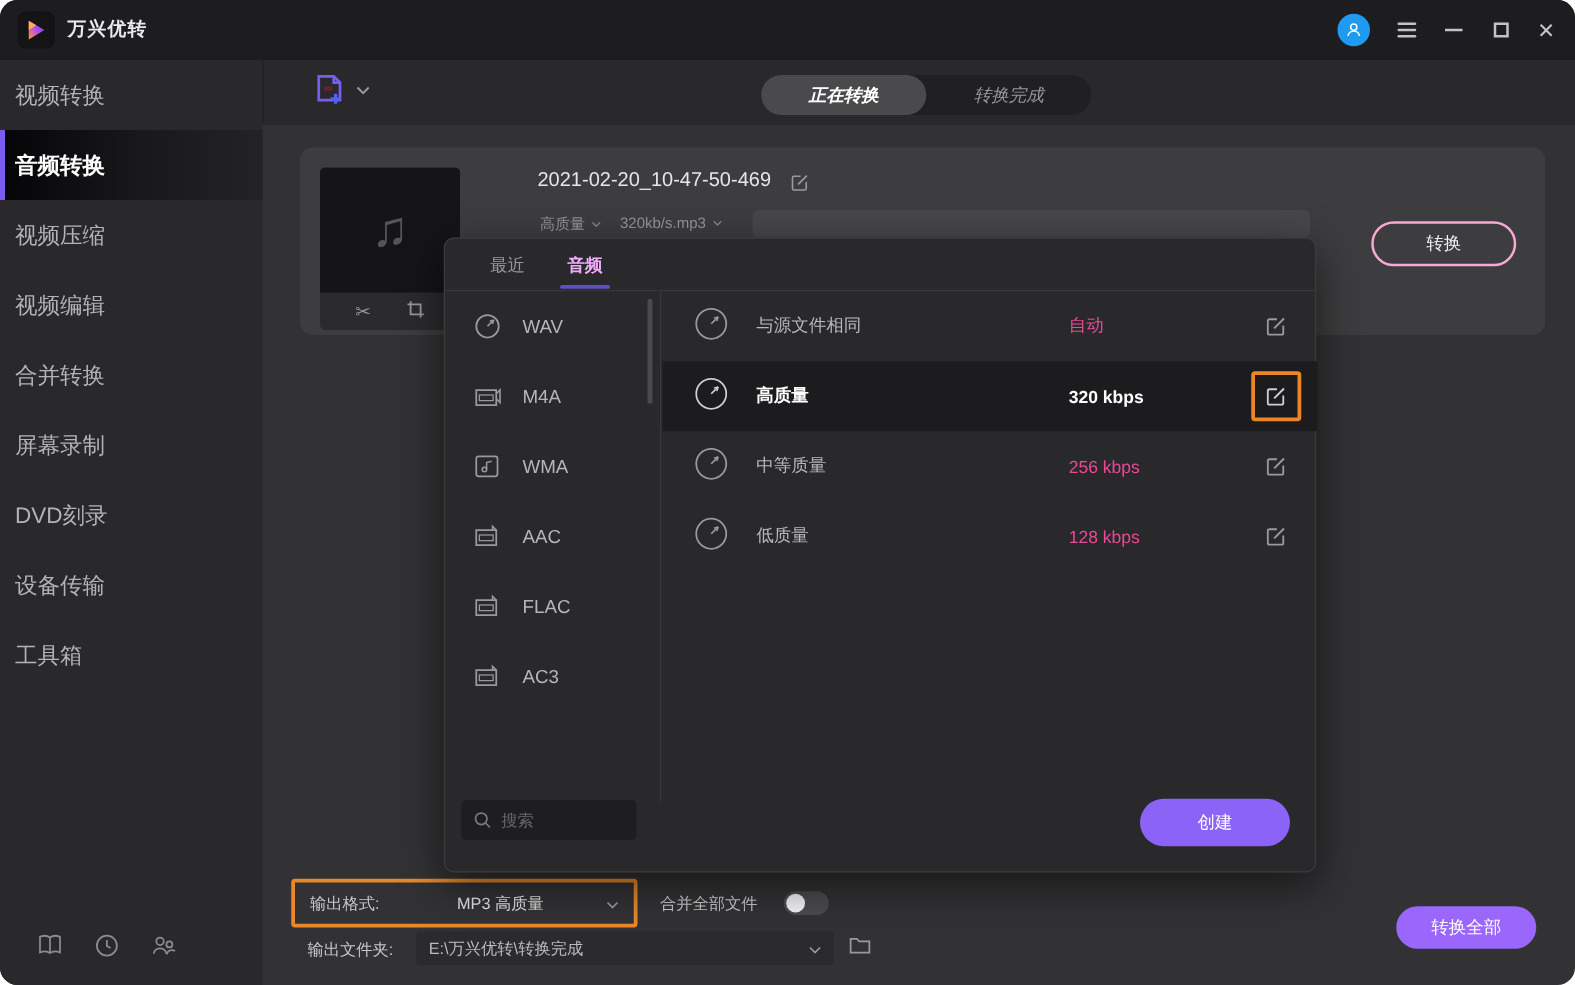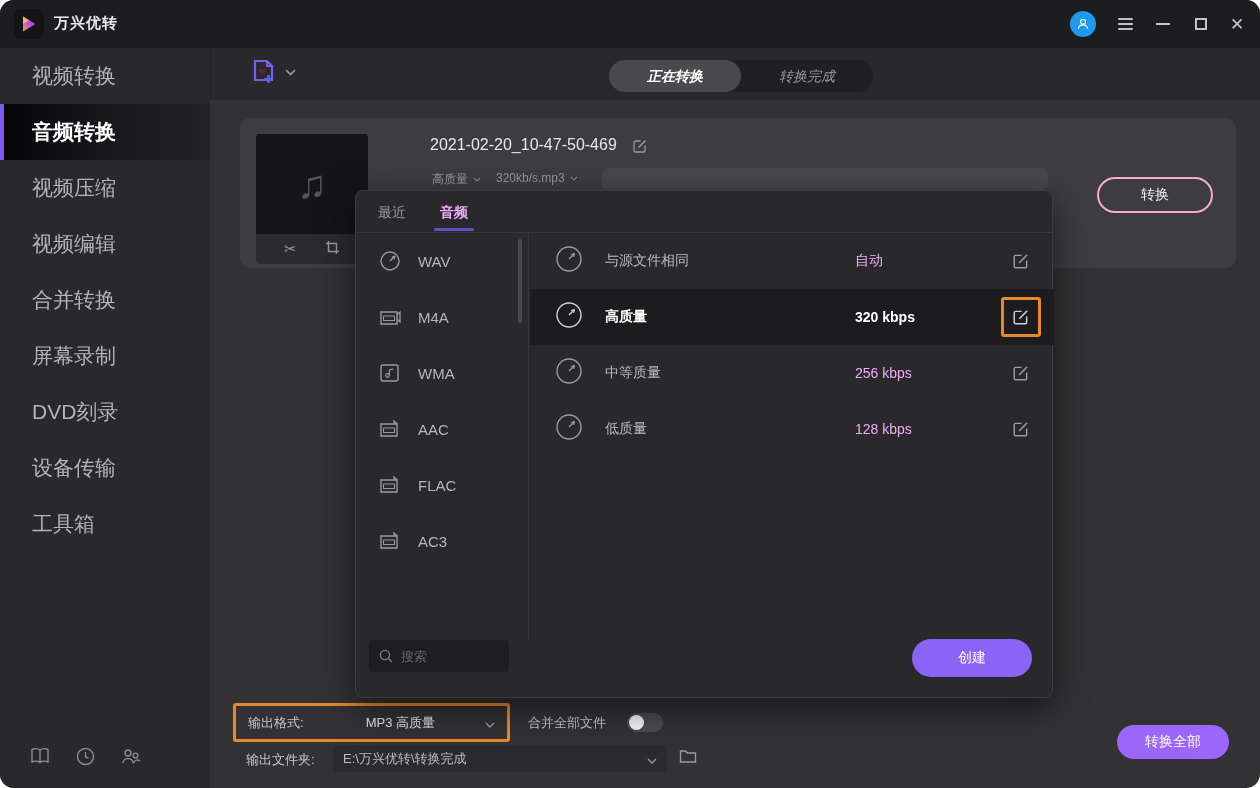--- a/index.html
+++ b/index.html
@@ -17,21 +17,21 @@
   .hamb, .hamb::before, .hamb::after { width:15px; height:2px; background:#c3c3c5; border-radius:1px; }
   .hamb { position:relative; } 
   .hamb::before, .hamb::after { content:""; position:absolute; left:0; }
   .hamb::before { top:-5px; } .hamb::after { top:5px; }
   .minline { width:14px; height:2px; background:#c3c3c5; }
   .maxbox { width:12px; height:12px; border:2px solid #c3c3c5; }
   .closex { font-size:17px; line-height:1; color:#c3c3c5; }
 
   
   .sidebar { position:absolute; left:0; top:48px; width:210px; height:740px; background:#29292b; z-index:2; }
-  .snav { height:56px; line-height:56px; padding-left:32px; font-size:21px; color:#b3b3b5; cursor:pointer; position:relative; }
+  .snav { height:56px; line-height:56px; padding-left:12px; font-size:18px; color:#b3b3b5; cursor:pointer; position:relative; }
   .snav.active { background:linear-gradient(90deg,#050507 0%,#19191b 55%,#232325 100%); color:#ffffff; font-weight:bold; }
   .snav.active::before { content:""; position:absolute; left:0; top:0; width:4px; height:56px; background:#7c5cf0; }
   .side-icons { position:absolute; left:0; bottom:22px; width:210px; display:flex; gap:26px; padding-left:30px; }
   .side-icons svg { display:block; }
 
   
   .band { position:absolute; left:210px; top:48px; width:1050px; height:52px; background:#29292b; border-left:1px solid #212123; z-index:1; }
   .addfile { position:absolute; left:40px; top:10px; display:flex; align-items:center; gap:8px; cursor:pointer; }
   .tabpill { position:absolute; left:398px; top:12px; width:264px; height:32px; background:#202022; border-radius:16px; display:flex;font-style:italic; }
   .tab { width:132px; height:32px; line-height:32px; text-align:center; font-size:14px; color:#98989a; border-radius:16px; cursor:pointer; }
@@ -44,37 +44,37 @@
   .thumb-tools { position:absolute; left:0; top:100px; width:112px; height:30px; display:flex; align-items:center; justify-content:space-evenly; color:#97979b; font-size:15px; }
   .fname { position:absolute; left:190px; top:18px; font-size:16px; color:#e6e6e8; }
   .fname-edit { position:absolute; left:392px; top:20px; }
   .meta { position:absolute; top:53px; font-size:12px; color:#96969a; display:flex; align-items:center; gap:5px; }
   .meta1 { left:192px; } .meta2 { left:256px; }
   .pbar { position:absolute; left:362px; top:50px; width:446px; height:22px; background:#47474a; border-radius:5px; }
   .convert-btn { position:absolute; left:857px; top:59px; width:116px; height:36px; border-radius:18px; border:2px solid #f9a8d4; background:transparent; color:#f1f1f3; font-size:14px; cursor:pointer; font-family:inherit; }
 
   
   .popup { position:absolute; left:355px; top:190px; width:698px; height:508px; background:#29292b; border:1px solid #3c3c3e; border-radius:8px; box-shadow:0 10px 34px rgba(0,0,0,.55); z-index:4; }
-  .ptabs { position:relative; height:42px; border-bottom:1px solid #38383a; display:flex; align-items:center; gap:34px; padding-left:22px; }
+  .ptabs { position:relative; height:42px; border-bottom:1px solid #38383a; display:flex; align-items:center; gap:34px; padding-left:36px; }
   .ptab { font-size:14px; color:#98989a; cursor:pointer; position:relative; height:42px; line-height:42px; }
   .ptab.active { color:#f0abfc; font-weight:bold; }
   .ptab.active::after { content:""; position:absolute; left:-6px; right:-6px; bottom:2px; height:3px; border-radius:2px; background:#5d51c5; }
   .fcol { position:absolute; left:0; top:42px; width:173px; height:408px; border-right:1px solid #38383a; }
   .fitem { height:56px; display:flex; align-items:center; gap:16px; padding-left:22px; color:#b6b6b8; font-size:15px; cursor:pointer; position:relative; }
   .fitem svg { flex:0 0 auto; }
   .fitem.selected { background:#1b1b1d; color:#ffffff; font-weight:bold; }
   .fitem.selected::after { content:""; position:absolute; left:5px; top:2px; right:24px; bottom:2px; border:3px solid #e8882a; border-radius:3px; pointer-events:none; }
   .scrolltrack { position:absolute; right:6px; top:6px; width:4px; height:84px; border-radius:2px; background:#4a4a4d; }
   .qcol { position:absolute; left:174px; top:42px; width:524px; }
   .qrow { height:56px; display:flex; align-items:center; position:relative; cursor:pointer; }
   .qrow.hl { background:#1c1c1e; }
   .gauge { margin-left:25px; flex:0 0 auto; }
   .qlabel { margin-left:22px; font-size:14px; color:#b9b9bb; width:250px; }
   .qrow.hl .qlabel { color:#ffffff; font-weight:bold; }
-  .qvalue { font-size:14px; color:#f0abfc; width:130px; }
+  .qvalue { font-size:14px; color:#ec4899; width:130px; }
   .qrow.hl .qvalue { color:#ffffff; font-weight:bold; }
   .qedit { position:absolute; right:24px; top:19px; }
   .editbox { position:absolute; right:13px; top:8px; width:40px; height:40px; border:3px solid #e8882a; border-radius:3px; pointer-events:none; }
   .psearch { position:absolute; left:13px; bottom:25px; width:140px; height:32px; background:#1e1e20; border-radius:4px; display:flex; align-items:center; padding-left:10px; gap:8px; }
   .psearch input { background:transparent; border:none; outline:none; width:95px; color:#cfcfd1; font-size:13px; font-family:inherit; }
   .psearch input::placeholder { color:#68686c; }
   .create-btn { position:absolute; right:20px; bottom:20px; width:120px; height:38px; border-radius:19px; background:#8b63f7; border:none; color:#ffffff; font-size:14px; cursor:pointer; font-family:inherit; }
 
   
   .fmt-group { position:absolute; left:233px; top:703px; width:277px; height:39px; border:3px solid #e8882a; border-radius:3px; display:flex; align-items:center; z-index:1; }

